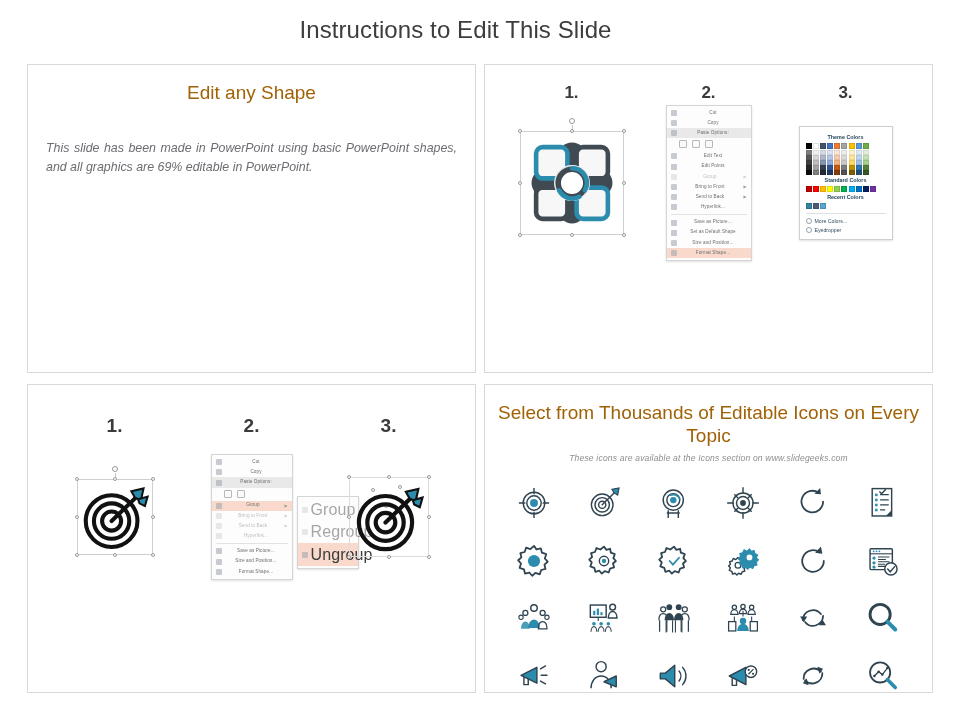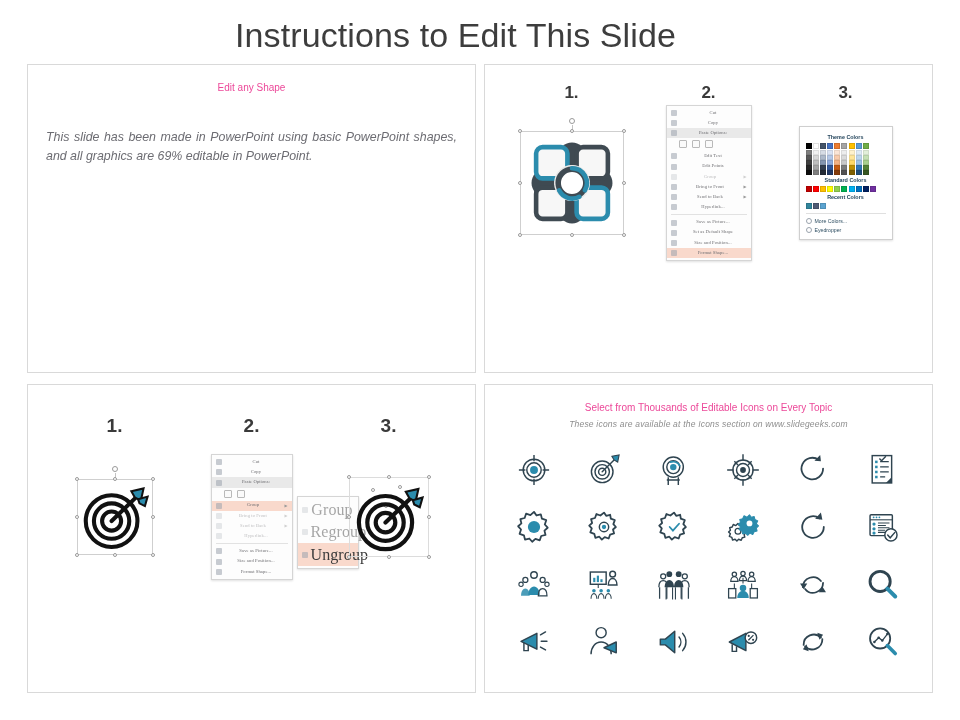--- a/index.html
+++ b/index.html
@@ -7,37 +7,37 @@
   body {
     width:960px; height:720px; background:#ffffff;
     font-family:"Liberation Sans", sans-serif;
     color:#3b3b3b; overflow:hidden; position:relative;
   }
   .slide { position:relative; width:960px; height:720px; background:#fff; }
 
   
   .slide-title{
     position:absolute; left:0; top:16px; width:911px;
-    text-align:center; font-size:34px; font-weight:400;
+    text-align:center; font-size:24px; font-weight:400;
     color:#3d3d3d; letter-spacing:.1px;
   }
 
   
   .panels{
     position:absolute; left:27px; top:64px;
     width:906px; height:629px;
     display:grid; grid-template-columns:449px 449px;
     grid-template-rows:309px 309px; gap:11px 8px;
   }
   .panel{
     border:1px solid #d9d9d9; background:#fff;
     position:relative; overflow:hidden;
   }
   .panel-title{
-    text-align:center; font-size:10px; color:#ec4899;
+    text-align:center; font-size:19px; color:#a16207;
     margin-top:17px; font-weight:400; line-height:1.2;
   }
   .panel-subtitle{
     text-align:center; font-size:8.5px; color:#8d8d8d;
     font-style:italic; margin-top:5px; letter-spacing:.2px;
   }
 
   
   .body-text{
     margin:34px 18px 0 18px; font-style:italic;
@@ -87,21 +87,21 @@
     width:86px; padding:2px 0;
   }
   .ctx-item{
     display:flex; align-items:center; gap:3px;
     padding:2.1px 4px; white-space:nowrap; position:relative;
   }
   .ctx-item .ci{
     width:6px; height:6px; flex:0 0 6px; opacity:.55;
     background:#9aa3ad; border-radius:1px;
   }
-  .ctx-item .lbl{ flex:1; letter-spacing:.1px;font-family:Liberation Serif, serif; }
+  .ctx-item .lbl{ flex:1; letter-spacing:.1px; }
   .ctx-item .arw{
     font-size:4px; color:#9a9a9a;
   }
   .ctx-item.hl{ background:#e9e9e9; }
   .ctx-item.sel-pink{ background:#f9d9cc; }
   .ctx-item.dim{ opacity:.45; }
   .ctx-sep{ height:1px; background:#e2e2e2; margin:2px 4px; }
   .paste-row{ display:flex; gap:5px; padding:2px 4px 3px 12px; }
   .paste-ico{
     width:8px; height:8px; border:1px solid #b9b9b9; border-radius:1px;

